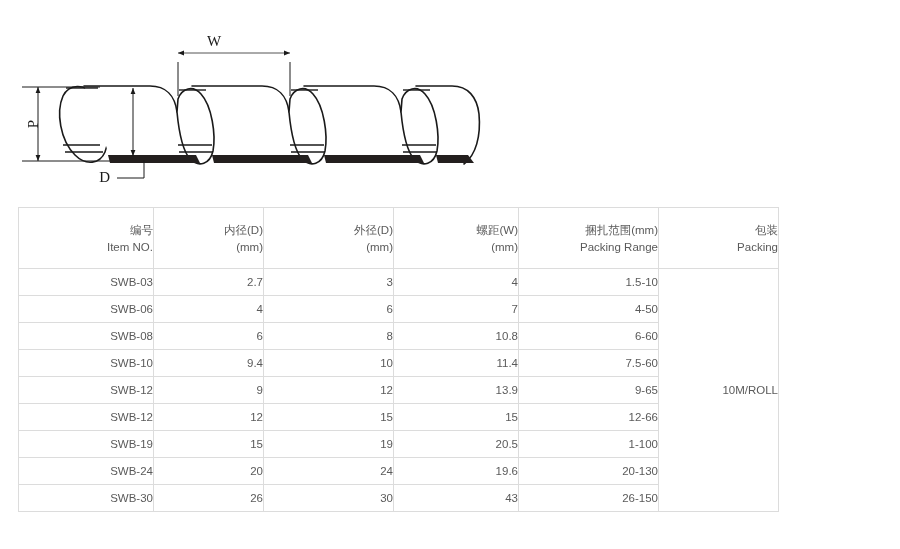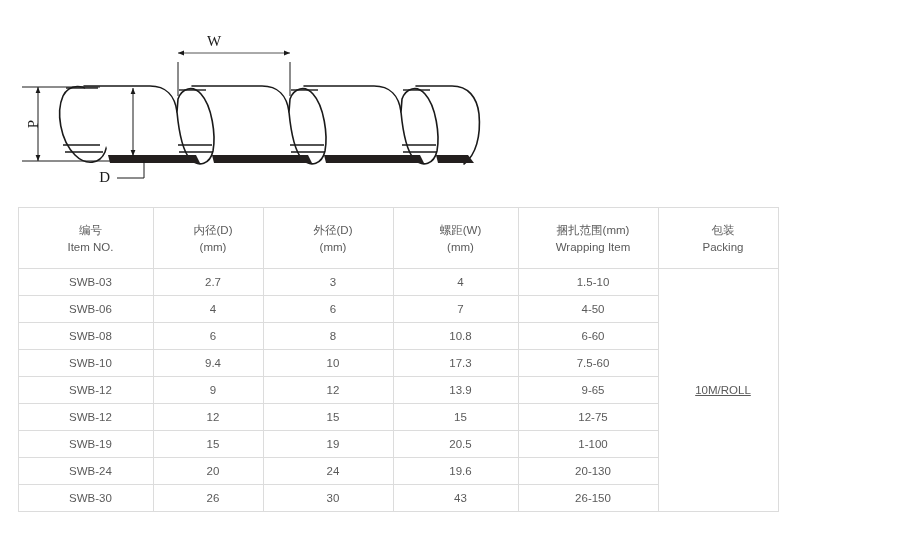--- a/index.html
+++ b/index.html
@@ -43,21 +43,21 @@
     width: 760px;
   }
   table#spec-table {
     border-collapse: collapse;
     width: 760px;
     table-layout: fixed;
   }
   table#spec-table td,
   table#spec-table th {
     border: 1px solid #dcdcdc;
-    text-align: center;
+    text-align: right;
     vertical-align: middle;
     padding: 0 0 0 9px;
     font-size: 11.5px;
     color: #5a5a5a;
     font-weight: normal;
     line-height: 1.45;
   }
   table#spec-table thead th {
     height: 58px;
     vertical-align: middle;
@@ -67,21 +67,20 @@
     display: block;
     white-space: nowrap;
   }
   table#spec-table tbody td {
     height: 26px;
   }
   td.packing-cell {
     vertical-align: middle;
     text-align: left;
     padding-left: 9px;
-    text-decoration: underline;
   }
   col.c0 { width: 135px; }
   col.c1 { width: 110px; }
   col.c2 { width: 130px; }
   col.c3 { width: 125px; }
   col.c4 { width: 140px; }
   col.c5 { width: 120px; }
 </style>
 </head>
 <body>
@@ -207,21 +206,21 @@
         <th>
           <span class="hline">外径(D)</span>
           <span class="hline">(mm)</span>
         </th>
         <th>
           <span class="hline">螺距(W)</span>
           <span class="hline">(mm)</span>
         </th>
         <th>
           <span class="hline">捆扎范围(mm)</span>
-          <span class="hline">Wrapping Item</span>
+          <span class="hline">Packing Range</span>
         </th>
         <th>
           <span class="hline">包装</span>
           <span class="hline">Packing</span>
         </th>
       </tr>
     </thead>
     <tbody id="spec-table-body">
         <tr>
           <td>SWB-03</td>
@@ -242,36 +241,36 @@
           <td>SWB-08</td>
           <td>6</td>
           <td>8</td>
           <td>10.8</td>
           <td>6-60</td>
         </tr>
         <tr>
           <td>SWB-10</td>
           <td>9.4</td>
           <td>10</td>
-          <td>17.3</td>
+          <td>11.4</td>
           <td>7.5-60</td>
         </tr>
         <tr>
           <td>SWB-12</td>
           <td>9</td>
           <td>12</td>
           <td>13.9</td>
           <td>9-65</td>
         </tr>
         <tr>
           <td>SWB-12</td>
           <td>12</td>
           <td>15</td>
           <td>15</td>
-          <td>12-75</td>
+          <td>12-66</td>
         </tr>
         <tr>
           <td>SWB-19</td>
           <td>15</td>
           <td>19</td>
           <td>20.5</td>
           <td>1-100</td>
         </tr>
         <tr>
           <td>SWB-24</td>

